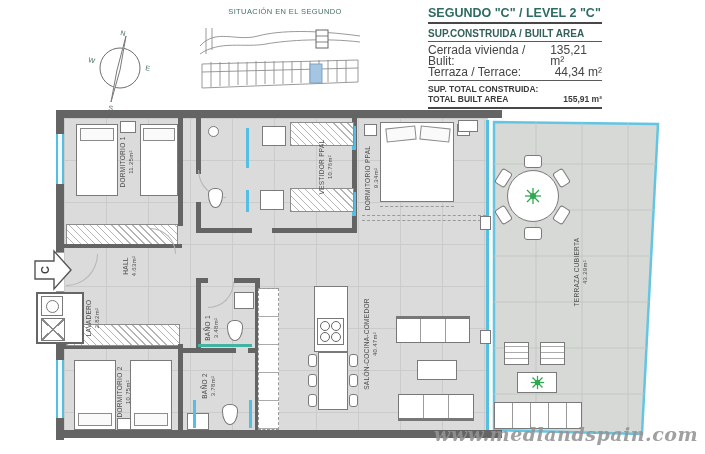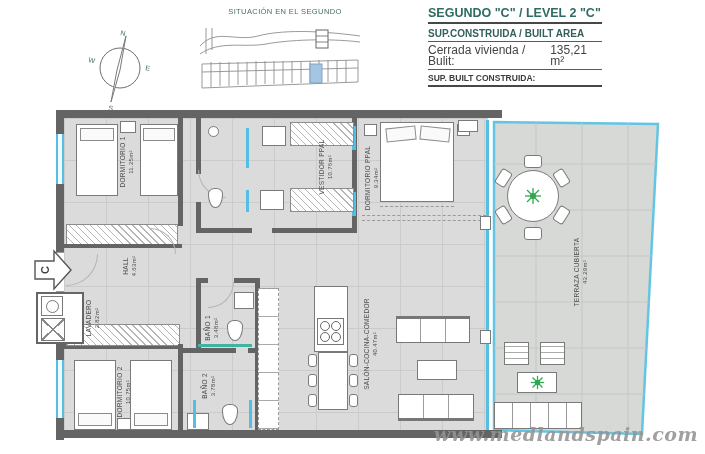--- a/index.html
+++ b/index.html
@@ -90,23 +90,31 @@
 <div class="titleblock">
   <div class="tb-title">SEGUNDO "C" / LEVEL 2 "C"</div>
   <div class="rule thick"></div>
   <div class="tb-sub">SUP.CONSTRUIDA / BUILT AREA</div>
   <div class="rule"></div>
   <div style="margin-top:3px">
     <div class="tb-row">
       <span>Cerrada vivienda / Bulit:</span>
       <span>135,21 m²</span>
     </div>
+    <div class="tb-row">
+      <span>Terraza / Terrace:</span>
+      <span>44,34 m²</span>
+    </div>
   </div>
   <div class="rule"></div>
-  <div class="tb-total1">SUP. BUILT CONSTRUIDA:</div>
+  <div class="tb-total1">SUP. TOTAL CONSTRUIDA:</div>
+  <div class="tb-total2">
+    <span>TOTAL BUILT AREA</span>
+    <span>155,91 m²</span>
+  </div>
   <div class="rule thick"></div>
 </div>
 
 <div class="floor" style="left:64px;top:118px;width:424px;height:312px"></div>
 
 <svg class="abs" style="left:486px;top:116px" width="180" height="324" viewBox="0 0 180 324">
   <defs>
       <clipPath id="tc">
         <polygon points="8,6 172,8 156,318 8,314"></polygon>
       </clipPath>

